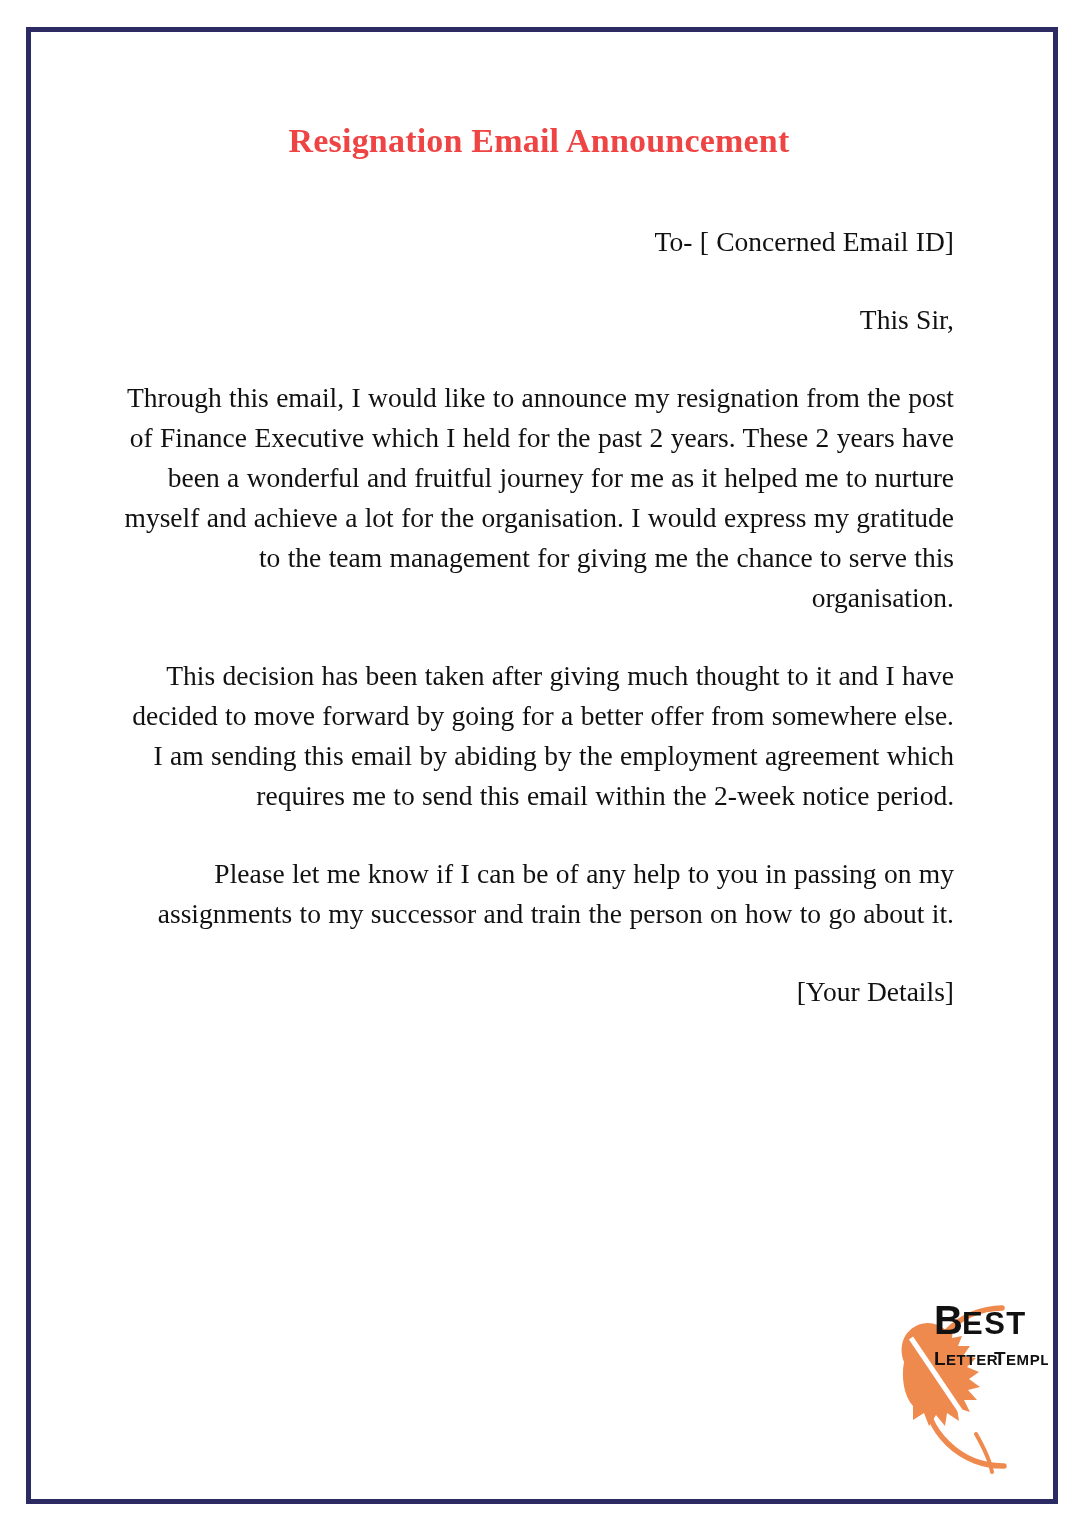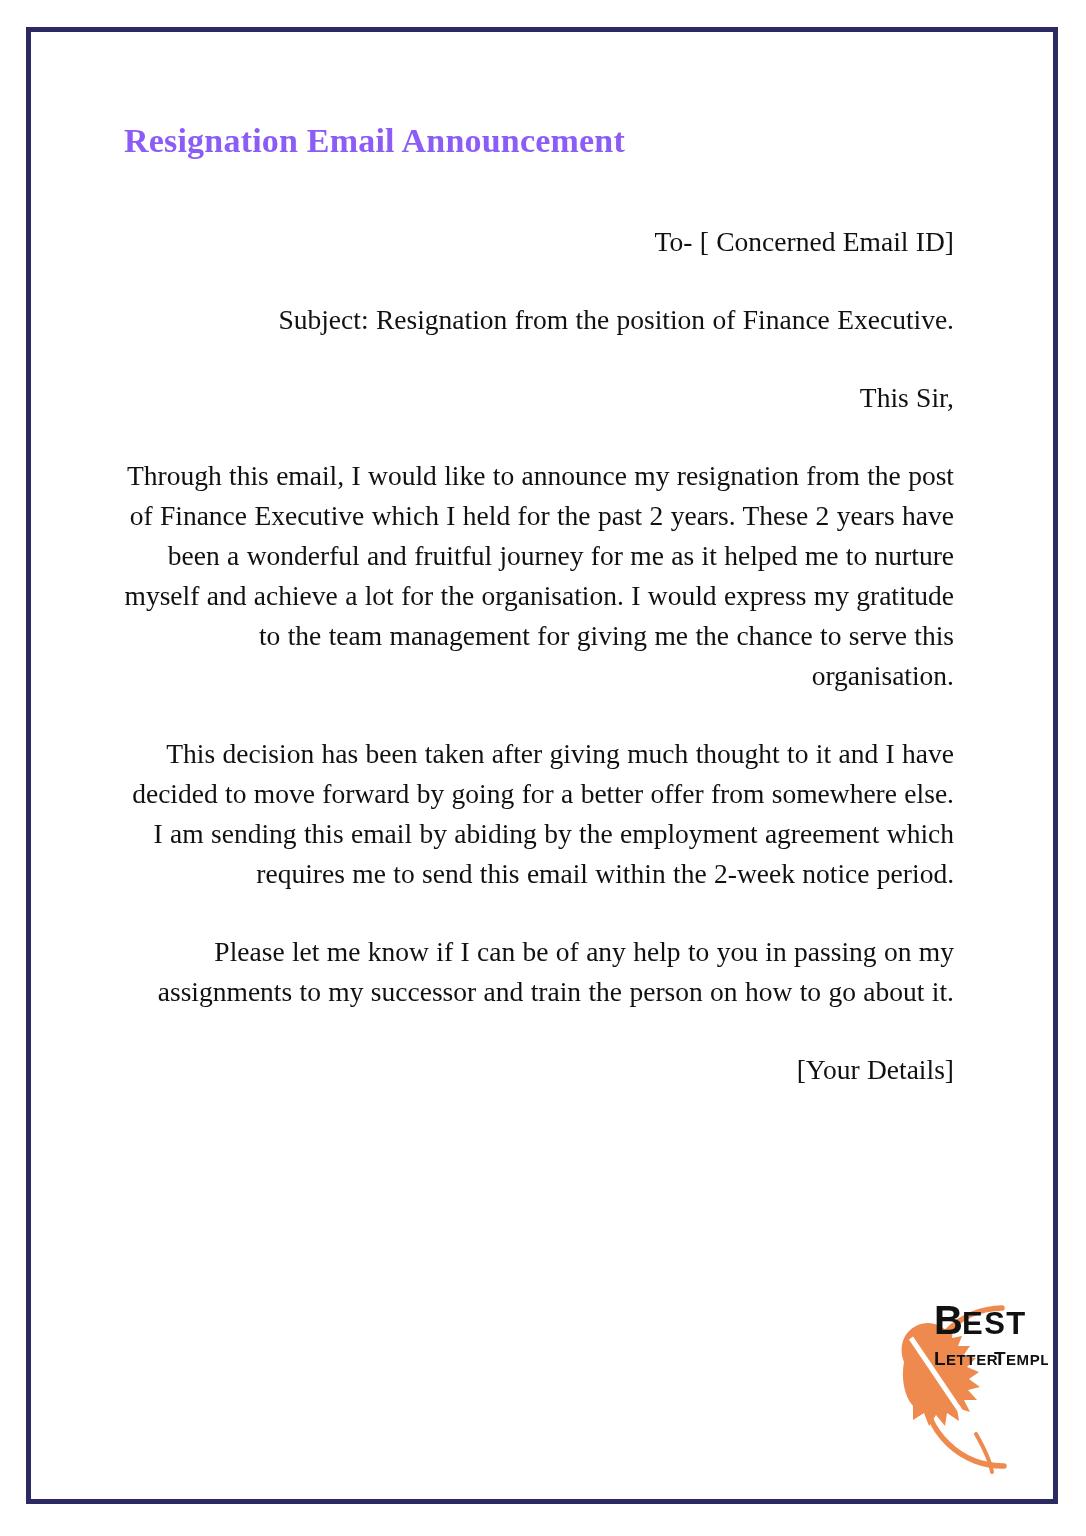--- a/index.html
+++ b/index.html
@@ -26,24 +26,24 @@
     box-sizing: border-box;
     pointer-events: none;
   }
   .content {
     position: absolute;
     left: 124px;
     top: 60px;
     width: 830px;
   }
   .doc-title {
-    text-align: left;
+    text-align: center;
     font-size: 34px;
     font-weight: bold;
-    color: #8b5cf6;
+    color: #ef4444;
     margin: 0;
     padding-top: 62px;
     letter-spacing: 0.2px;
     font-family: "Liberation Serif", "DejaVu Serif", serif;
   }
   .body-block {
     margin-top: 62px;
   }
   .para {
     font-size: 27.5px;
@@ -89,21 +89,20 @@
   <div class="page-border"></div>
 
   <div class="content">
 
     <div class="doc-title">Resignation Email Announcement</div>
 
     <div class="body-block">
 
       <p class="para">To- [ Concerned Email ID]</p>
 
-      <p class="para">Subject: Resignation from the position of Finance Executive.</p>
 
       <p class="para">This Sir,</p>
 
       <p class="para">Through this email, I would like to announce my resignation from the post of Finance Executive which I held for the past 2 years. These 2 years have been a wonderful and fruitful journey for me as it helped me to nurture myself and achieve a lot for the organisation. I would express my gratitude to the team management for giving me the chance to serve this organisation.</p>
 
       <p class="para">This decision has been taken after giving much thought to it and I have decided to move forward by going for a better offer from somewhere else. I am sending this email by abiding by the employment agreement which requires me to send this email within the 2-week notice period.</p>
 
       <p class="para">Please let me know if I can be of any help to you in passing on my assignments to my successor and train the person on how to go about it.</p>
 
 

